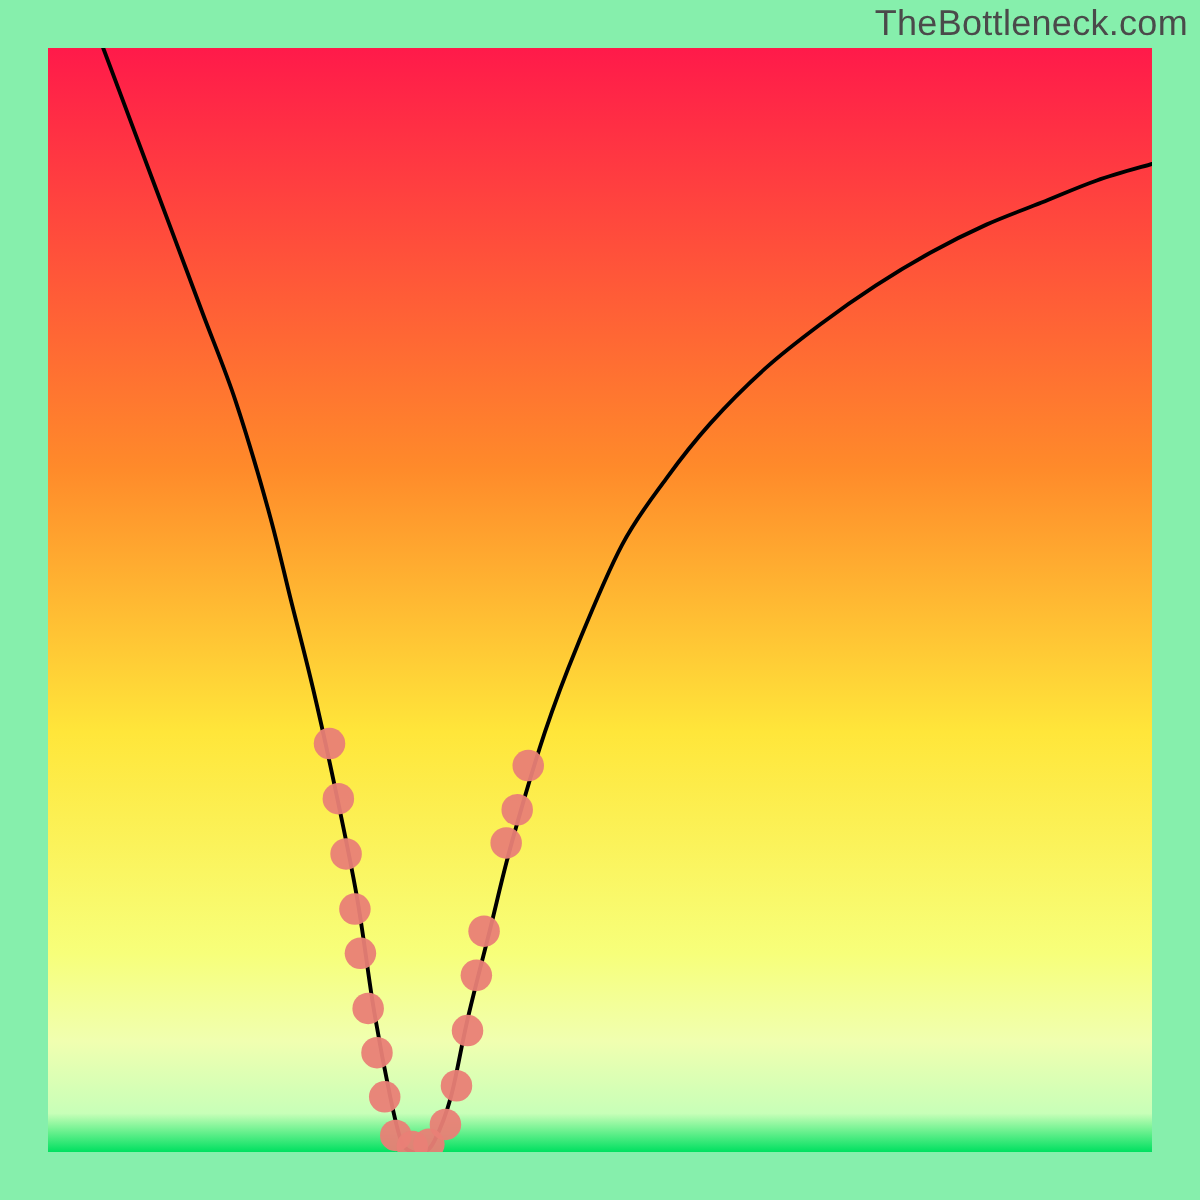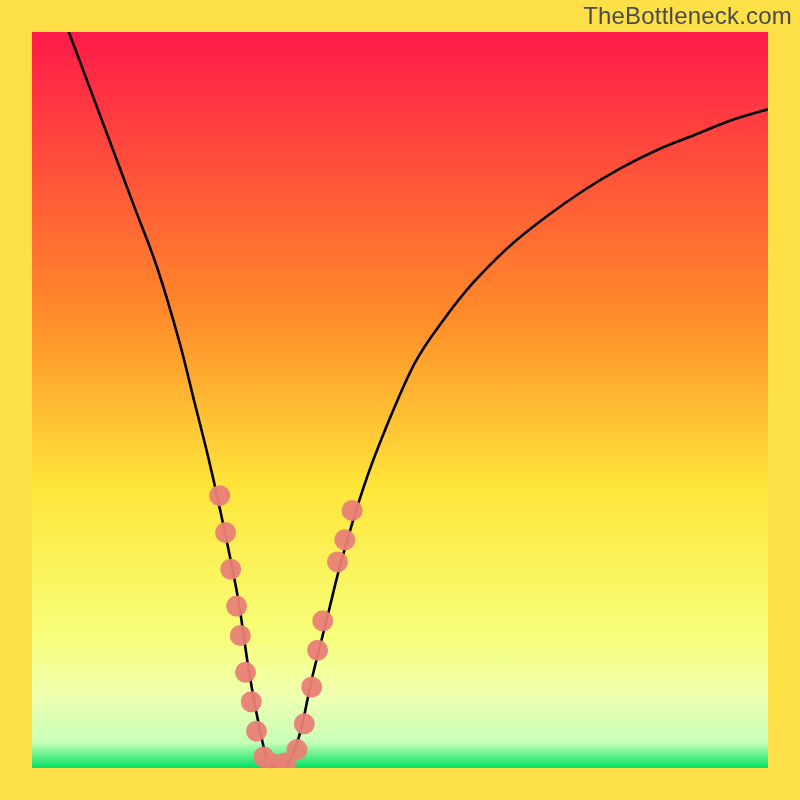--- a/index.html
+++ b/index.html
@@ -8,21 +8,21 @@
     width: 800px;
     height: 800px;
     overflow: hidden;
     background: #000;
     font-family: Arial, Helvetica, sans-serif;
   }
   .outer {
     position: relative;
     width: 800px;
     height: 800px;
-    background: #fde047;
+    background: #86efac;
   }
   .plot {
     position: absolute;
     left: 32px;
     top: 32px;
     width: 736px;
     height: 736px;
     overflow: hidden;
   }
   .watermark {

